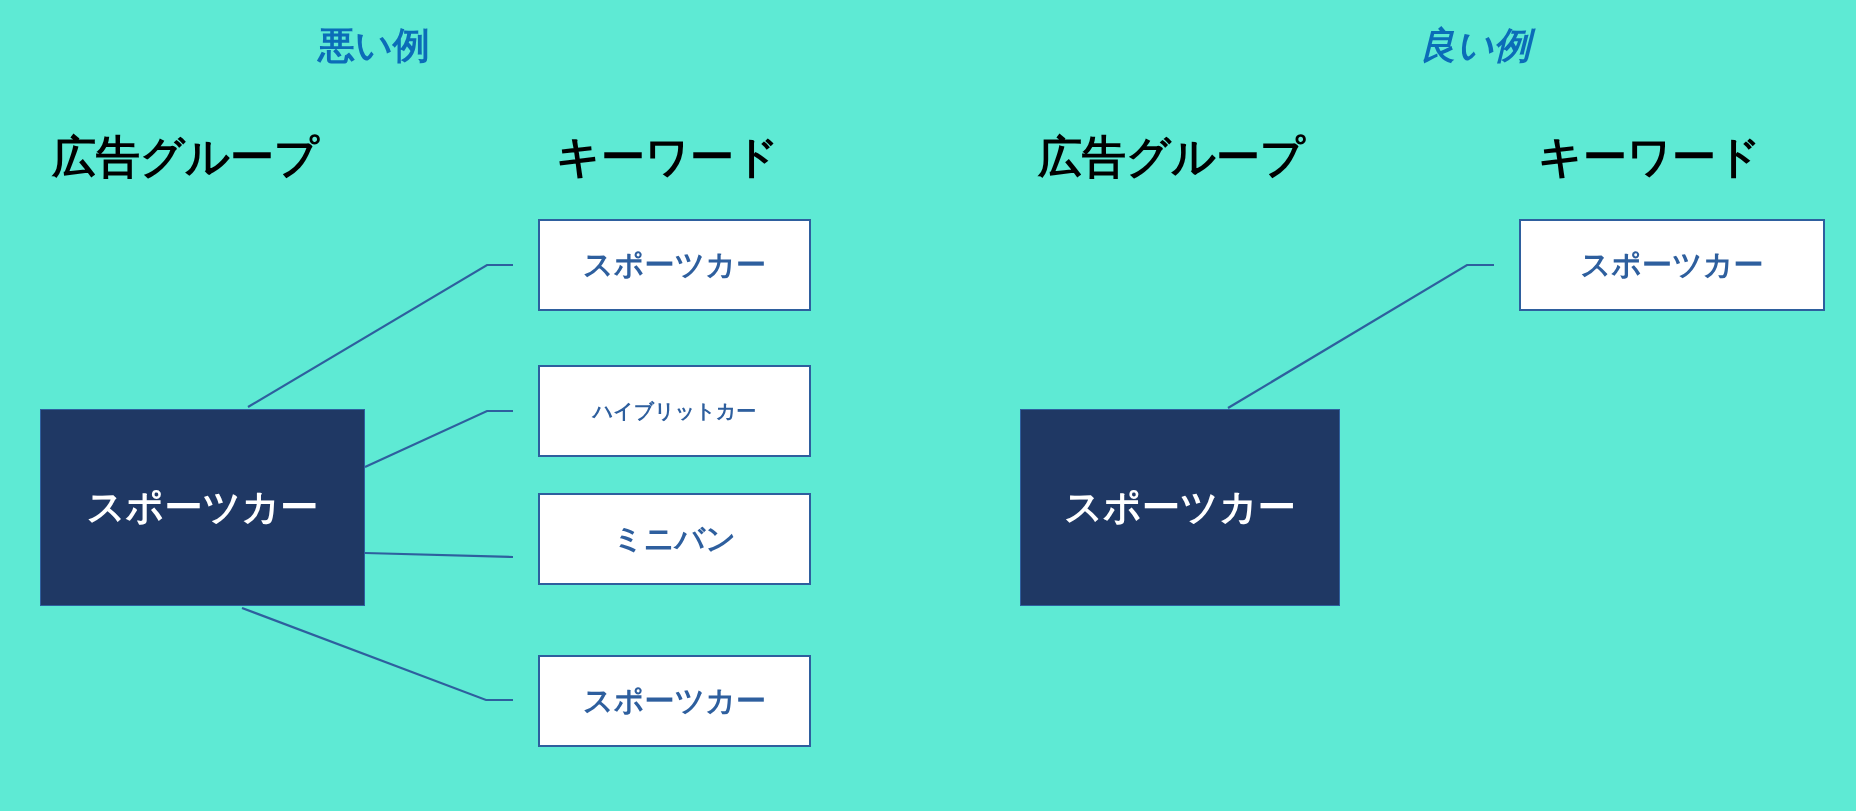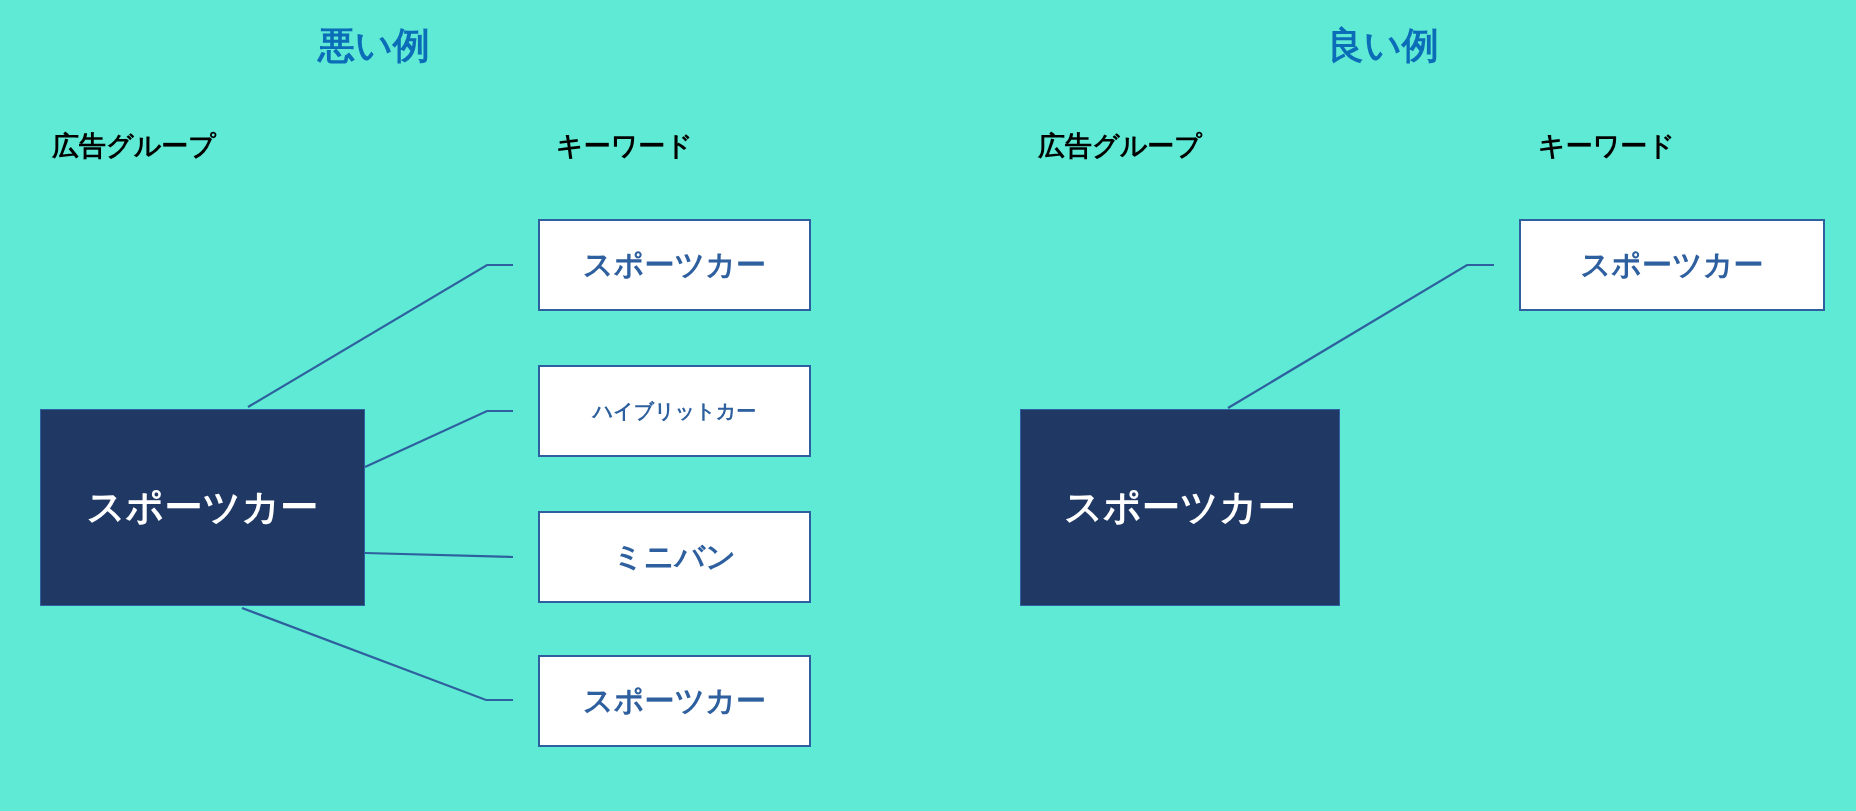--- a/index.html
+++ b/index.html
@@ -20,21 +20,21 @@
   .abs { position: absolute; }
 
   .panel-title {
     font-size: 37px;
     font-weight: bold;
     color: #0b6cb8;
     white-space: nowrap;
     letter-spacing: 0px;
   }
   .col-header {
-    font-size: 27px;
+    font-size: 44px;
     font-weight: bold;
     color: #000000;
     white-space: nowrap;
   }
   .group-box {
     background: #1f3864;
     border: 1px solid #2e5f9e;
     color: #ffffff;
     font-size: 38px;
     font-weight: bold;
@@ -101,29 +101,29 @@
   </div>
 
   <div class="abs kw-box kw-lg" style="left:538px; top:219px; width:273px; height:92px;">
     <span>スポーツカー</span>
   </div>
 
   <div class="abs kw-box kw-sm" style="left:538px; top:365px; width:273px; height:92px;">
     <span>ハイブリットカー</span>
   </div>
 
-  <div class="abs kw-box kw-lg" style="left:538px; top:511px; width:273px; height:92px;justify-content:center;">
+  <div class="abs kw-box kw-lg" style="left:538px; top:493px; width:273px; height:92px;justify-content:center;">
     <span>ミニバン</span>
   </div>
 
   <div class="abs kw-box kw-lg" style="left:538px; top:655px; width:273px; height:92px;">
     <span>スポーツカー</span>
   </div>
 
-  <div class="abs panel-title" style="left:1327px; top:21px;">良い例</div>
+  <div class="abs panel-title" style="left:1419px; top:21px;font-style:italic;">良い例</div>
 
   <div class="abs col-header" style="left:1038px; top:128px;">広告グループ</div>
 
   <div class="abs col-header" style="left:1538px; top:128px;">キーワード</div>
 
   <div class="abs group-box" style="left:1020px; top:409px; width:320px; height:197px;">
     <span>スポーツカー</span>
   </div>
 
   <div class="abs kw-box kw-lg" style="left:1519px; top:219px; width:306px; height:92px;">

